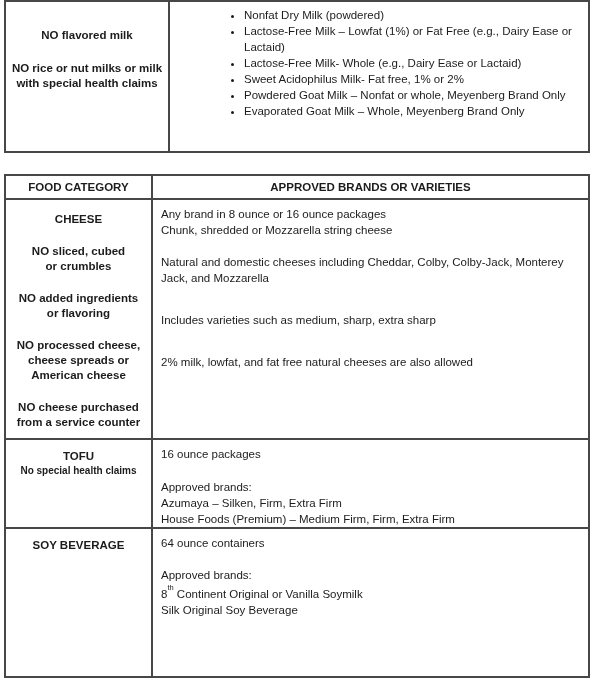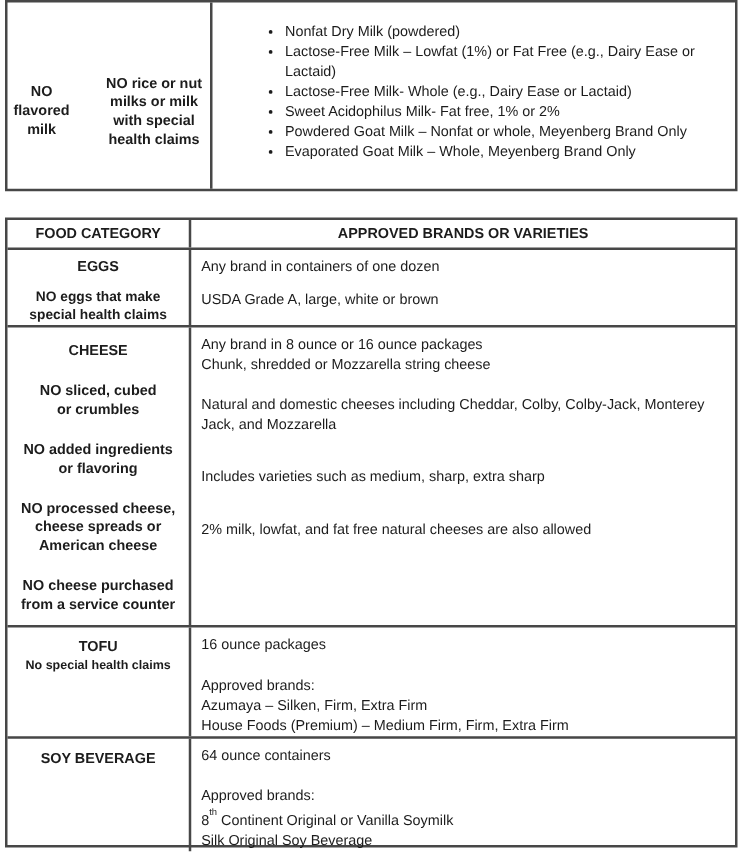--- a/index.html
+++ b/index.html
@@ -6,26 +6,26 @@
   body{
     width:600px;height:682px;position:relative;background:#ffffff;
     font-family:"Liberation Sans", sans-serif;color:#1c1c1c;
     -webkit-font-smoothing:antialiased;
   }
   .tbl{position:absolute;border:2px solid #474747;background:#fff;box-sizing:border-box;display:flex;}
   
   #milk-table{left:4px;top:0;width:586px;height:153px;}
   .milk-left{
     width:164px;border-right:2px solid #474747;box-sizing:border-box;
-    display:flex;flex-direction:row;align-items:center;
+    display:flex;flex-direction:column;align-items:center;
     padding-top:26px;gap:18px;
     font-weight:bold;font-size:11.5px;line-height:15px;text-align:center;
   }
   .pre{white-space:pre-line;}
-  .milk-right{flex:1;padding:16px 8px 0 6px;font-size:11.5px;line-height:16px;box-sizing:border-box;}
+  .milk-right{flex:1;padding:5px 8px 0 6px;font-size:11.5px;line-height:16px;box-sizing:border-box;margin-left:16px;}
   ul.bullets{margin:0;padding-left:52px;list-style:disc;}
   ul.bullets li{margin:0;padding:0;white-space:pre-line;}
   .subhead{text-decoration:underline;margin:14px 0 2px 0;}
   
   #food-table{left:4px;top:174px;width:586px;height:504px;flex-direction:column;}
   .row{display:flex;border-top:2px solid #474747;box-sizing:border-box;flex:0 0 auto;}
   .row.header{border-top:none;height:22px;}
   .hcell{display:flex;align-items:center;justify-content:center;font-weight:bold;font-size:11px;}
   .cat-cell{
     width:147px;border-right:2px solid #474747;box-sizing:border-box;
@@ -75,31 +75,20 @@
   </div>
 </div>
 
 <div class="tbl" id="food-table">
 
   <div class="row header">
     <div class="cat-cell hcell" style="justify-content:center;">FOOD CATEGORY</div>
     <div class="det-cell hcell" style="padding:0;">APPROVED BRANDS OR VARIETIES</div>
   </div>
 
-  <div class="row" id="row-eggs">
-    <div class="cat-cell">
-      <div>EGGS</div>
-      <div class="pre" style="font-size:11px;line-height:14px;">NO eggs that make
-special health claims</div>
-    </div>
-    <div class="det-cell">
-      <p class="p1">Any brand in containers of one dozen</p>
-      <p>USDA Grade A, large, white or brown</p>
-    </div>
-  </div>
 
   <div class="row" id="row-cheese">
     <div class="cat-cell">
       <div>CHEESE</div>
       <div class="pre">NO sliced, cubed
 or crumbles</div>
       <div class="pre">NO added ingredients
 or flavoring</div>
       <div class="pre">NO processed cheese,
 cheese spreads or

